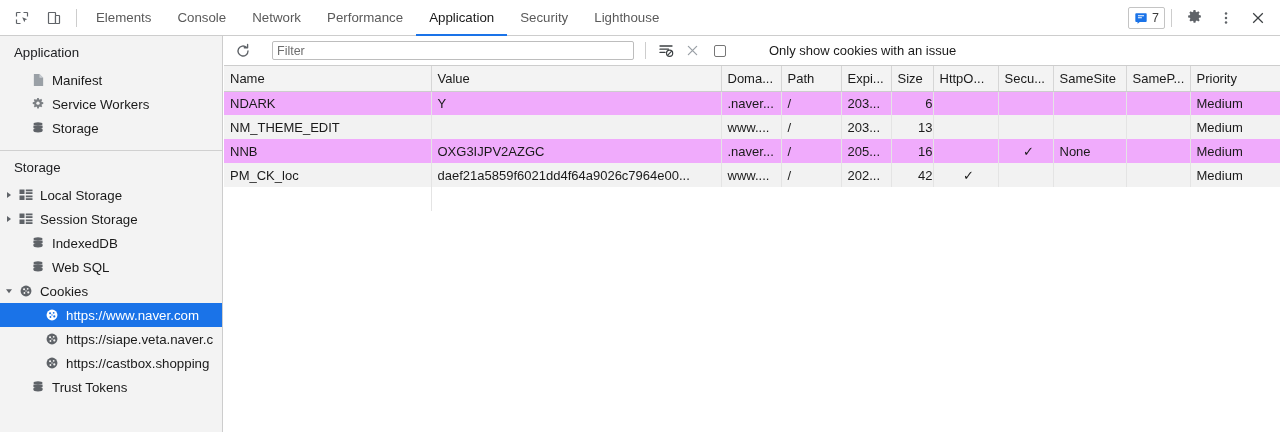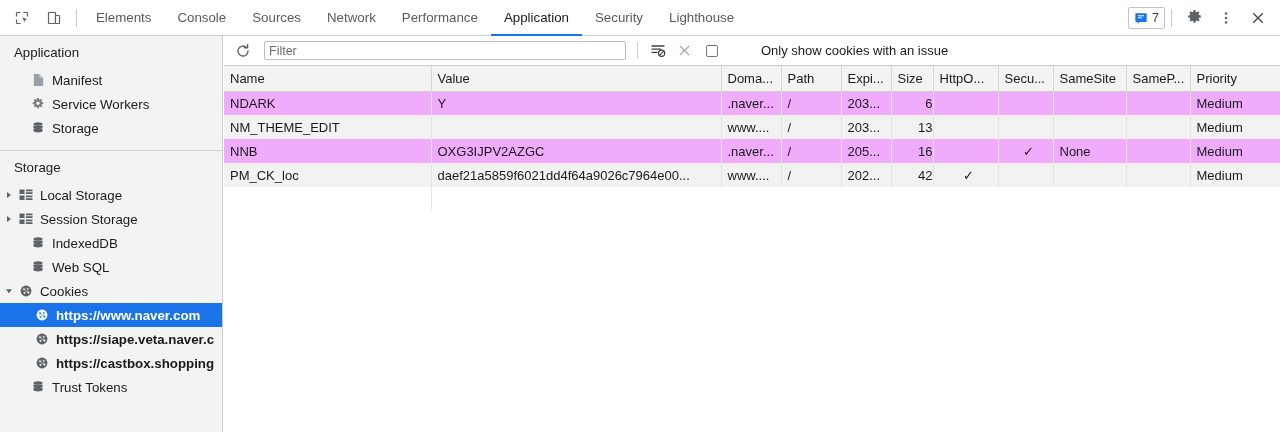--- a/index.html
+++ b/index.html
@@ -63,38 +63,38 @@
     display: flex; align-items: center; height: 24px;
     padding-left: 14px; white-space: nowrap; cursor: default;
   }
   .tree-row.selected { background: #1a73e8; color: #ffffff; }
   .tw { width: 14px; display: flex; align-items: center; justify-content: center; flex: none; }
   .tw svg { display: block; }
   .ti { width: 20px; display: flex; align-items: center; justify-content: center; flex: none; }
   .tlabel { margin-left: 4px; }
   .indent1 { padding-left: 28px; }
   .indent2 { padding-left: 2px; }
-  .indent3 { padding-left: 32px; font-weight: bold; }
+  .indent3 { padding-left: 42px; }
 
   
   .main {
     position: absolute; top: 36px; left: 224px; width: 1056px; height: 396px;
     background: #ffffff;
   }
   .filterbar {
     height: 30px; display: flex; align-items: center;
     border-bottom: 1px solid #cdcdcd; background: #fff;
     padding: 0 6px;
   }
   .reload-btn {
     width: 26px; height: 24px; display: flex; align-items: center; justify-content: center;
     cursor: default;
   }
   .filter-input {
-    width: 362px; height: 19px; margin-left: 8px;
+    width: 362px; height: 19px; margin-left: 16px;
     border: 1px solid #bdbdbd; border-radius: 2px; background: #fff;
     font-size: 12.5px; color: #1a1a1a; padding: 0 4px; outline: none;
     font-family: "Liberation Sans", sans-serif;
   }
   .filter-input::placeholder { color: #6e6e6e; }
   .fbar-sep { width: 1px; height: 17px; background: #cdcdcd; margin: 0 7px 0 11px; }
   .small-btn { width: 26px; height: 22px; display: flex; align-items: center; justify-content: center; cursor: default; }
   .chk-wrap { display: flex; align-items: center; margin-left: 9px; cursor: default; gap: 36px; }
   .chkbox {
     width: 12px; height: 12px; border: 1px solid #767676; border-radius: 2px; background: #fff;
@@ -145,23 +145,20 @@
       </div>
       <div class="vsep"></div>
     </div>
 
     <div class="tabs">
       <div class="tab">
           <span>Elements</span>
         </div>
       <div class="tab">
           <span>Console</span>
-        </div>
-      <div class="tab">
-          <span>Sources</span>
         </div>
       <div class="tab">
           <span>Network</span>
         </div>
       <div class="tab">
           <span>Performance</span>
         </div>
       <div class="tab active">
           <span>Application</span>
         </div>

